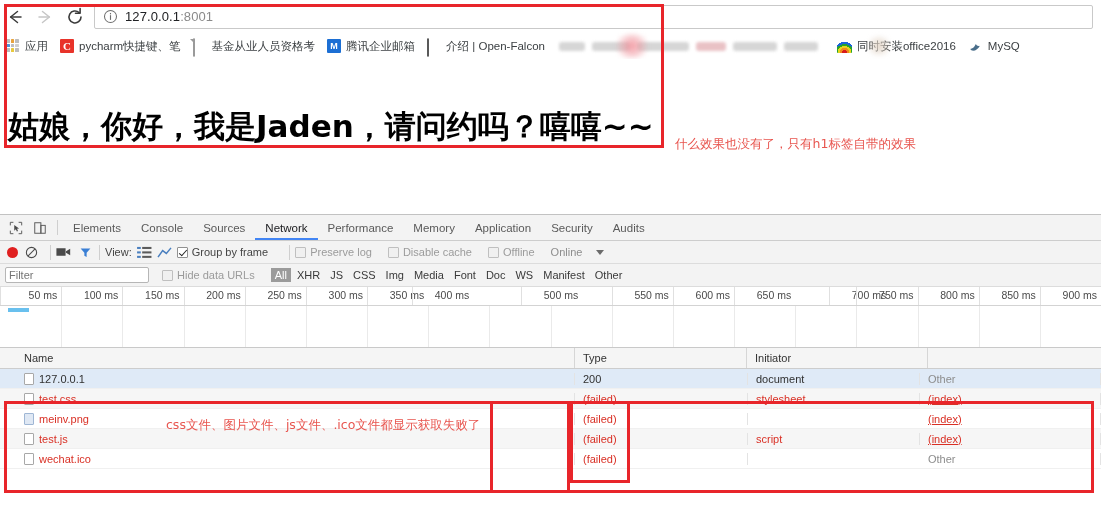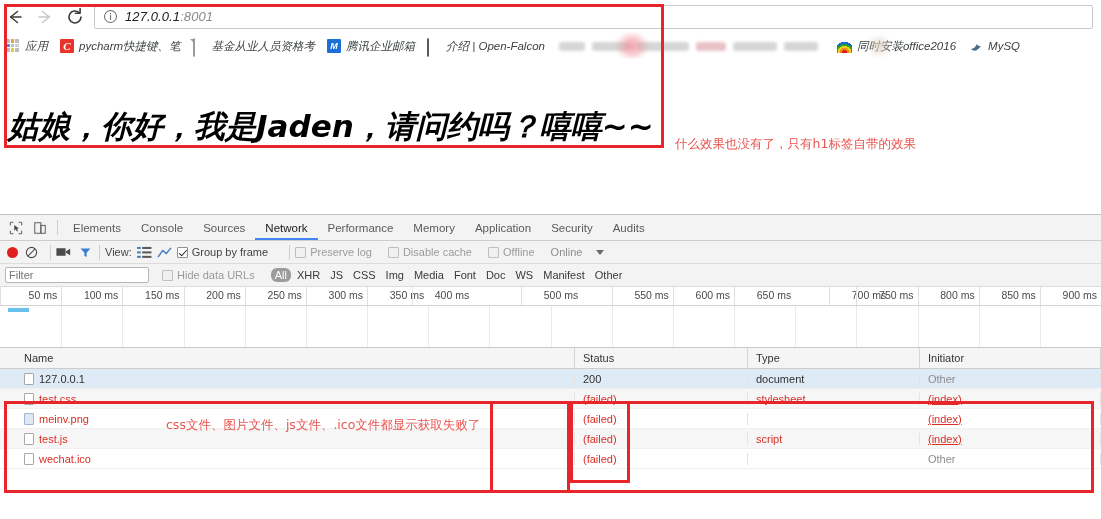--- a/index.html
+++ b/index.html
@@ -16,21 +16,20 @@
     background: #fff;
   }
 
   
   .browser {
     position: absolute;
     left: 0; top: 0;
     width: 1101px;
     height: 210px;
     background: #fff;
-    font-style: italic;
   }
   .nav-row {
     position: absolute;
     left: 0; top: 0;
     width: 1101px;
     height: 33px;
     display: flex;
     align-items: center;
     background: #fff;
   }
@@ -333,21 +332,21 @@
     padding: 0 3px;
     box-sizing: border-box;
     line-height: 14px;
     margin-right: 13px;
     flex: 0 0 auto;
     font-family: "Liberation Sans", sans-serif;
   }
   .ftype {
     font-size: 11px; color: #3a3a3a;
     padding: 1px 4px; margin-right: 2px;
-    border-radius: 6px; flex: 0 0 auto;
+    border-radius: 0; flex: 0 0 auto;
     white-space: nowrap;
   }
   .ftype.sel { background: #9b9b9b; color: #fff; }
 
   .overview {
     height: 60px;
     background: #fff;
     position: relative;
     border-bottom: 1px solid #c9c9c9;
   }
@@ -709,21 +708,20 @@
           <div class="ov-gline" style="left: 856.333px;"></div>
           <div class="ov-gline" style="left: 917.5px;"></div>
           <div class="ov-gline" style="left: 978.667px;"></div>
           <div class="ov-gline" style="left: 1039.83px;"></div>
         </div>
     </div>
 
     <div class="net-table">
       <div class="net-head">
         <div class="c-name">Name</div>
-        <div class="c-status">Status</div>
         <div class="c-type">Type</div>
         <div class="c-init">Initiator</div>
         <div class="c-rest"></div>
       </div>
       <div id="rows">
           <div class="net-row sel">
             <div class="c-name">
               <span class="row-ico"></span>
               <span class="fname">127.0.0.1</span>
             </div>

